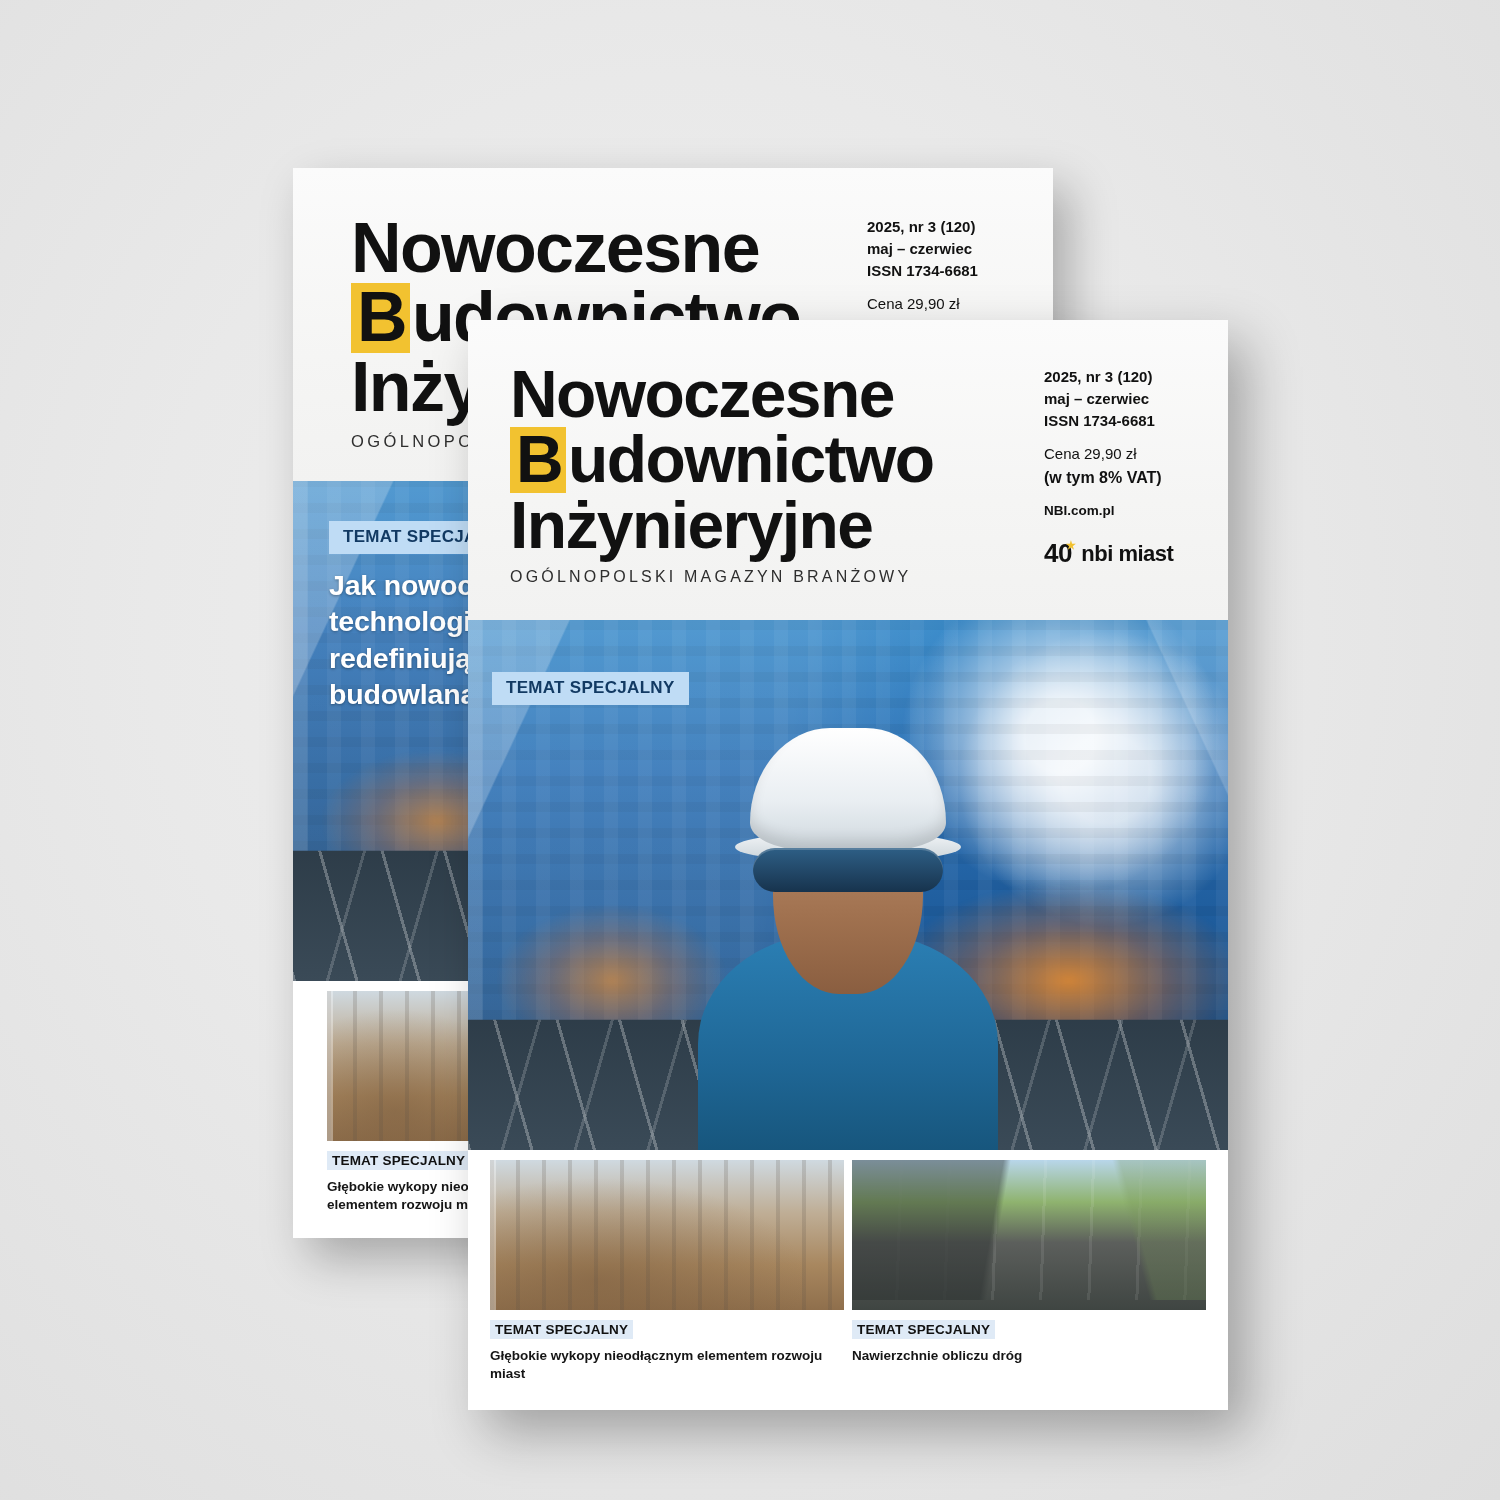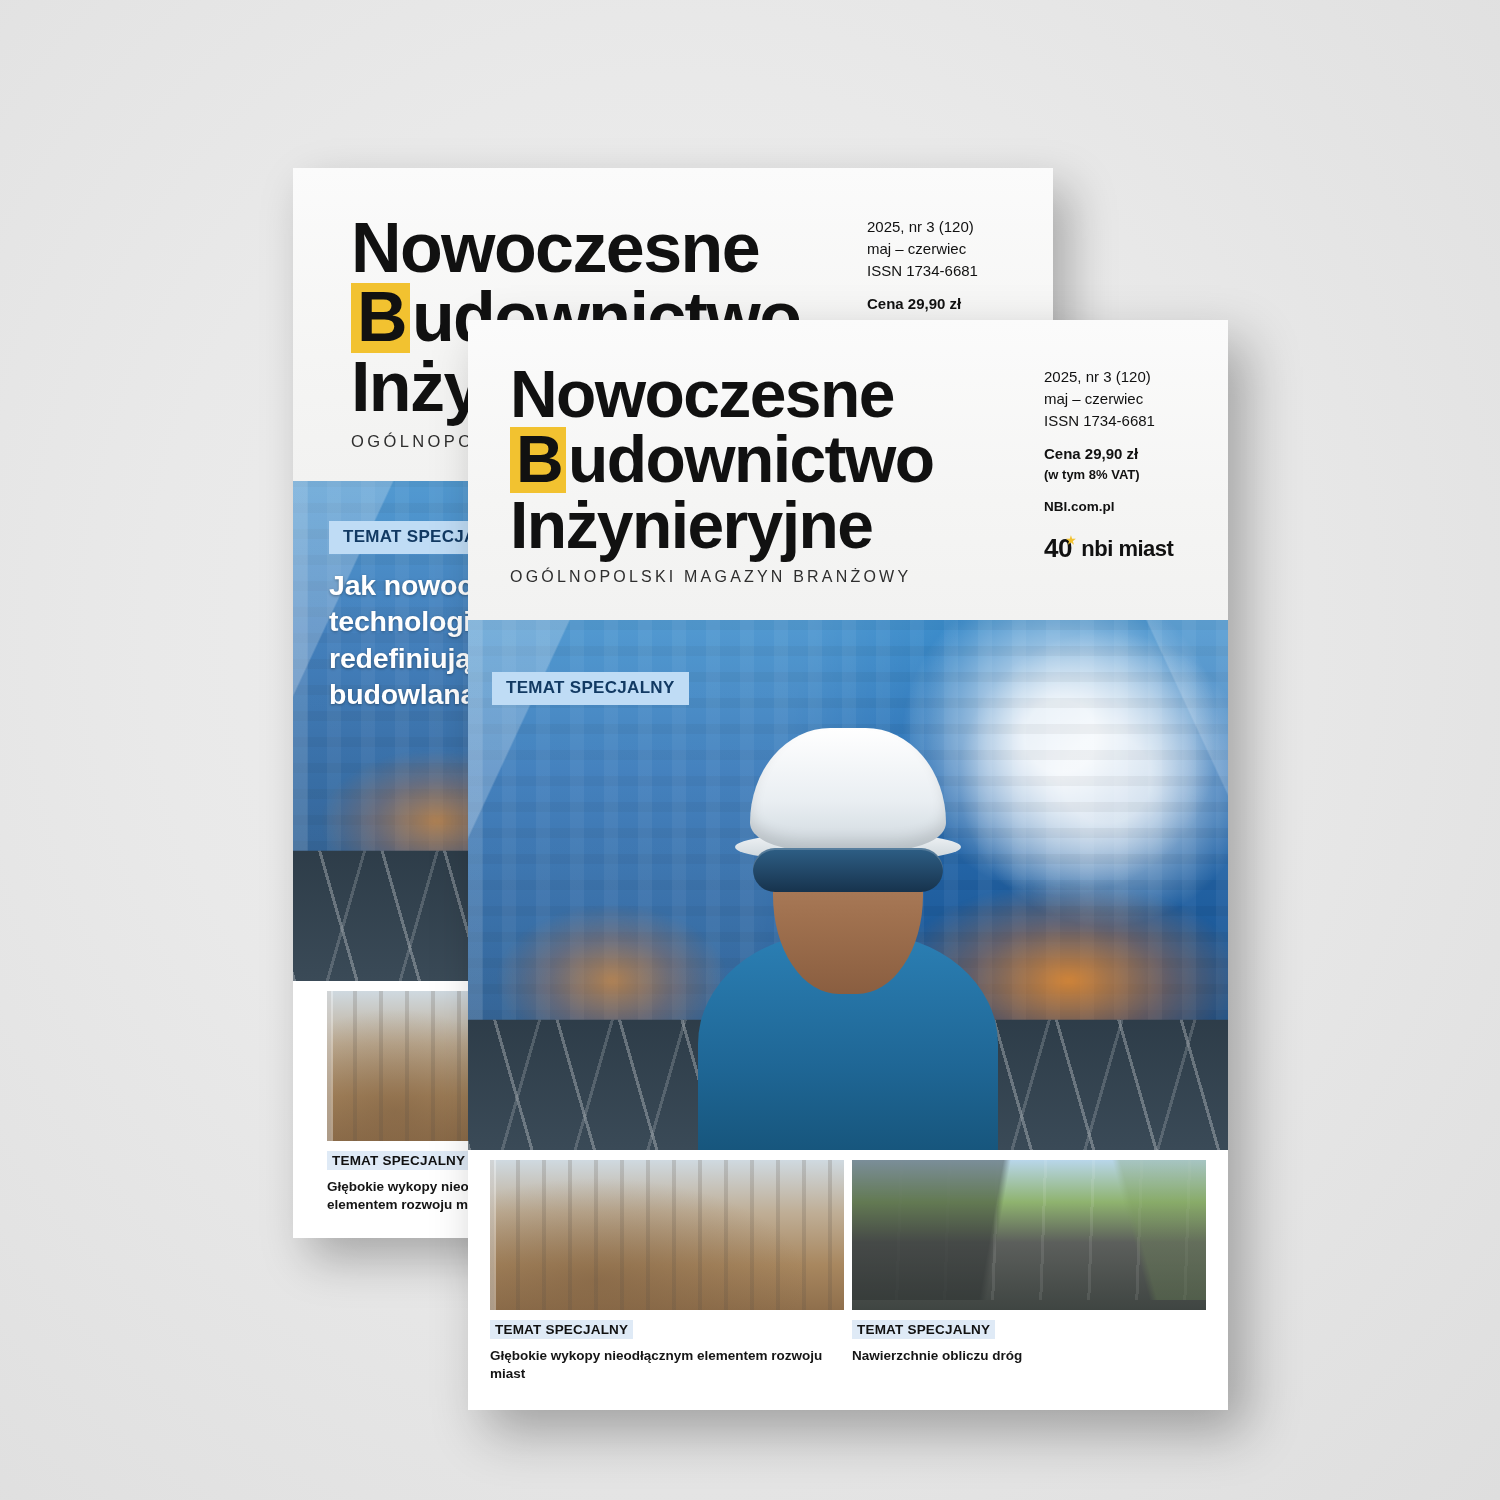--- a/index.html
+++ b/index.html
@@ -89,23 +89,23 @@
     position: absolute;
     right: 34px;
     top: 46px;
     text-align: left;
     color: #111;
     font-size: 15px;
     line-height: 1.45;
     width: 150px;
   }
   .mag-back .issue-info { right: 36px; top: 48px; }
-  .issue-info .bold { font-weight: 400; }
-  .issue-info .price { margin-top: 12px; font-weight: 700; font-size: 15px;}
-  .issue-info .vat { font-size: 13px; font-weight: 600; margin-top: 1px;}
+  .issue-info .bold { font-weight: 700; }
+  .issue-info .price { margin-top: 12px; font-weight: 400; font-size: 15px;}
+  .issue-info .vat { font-size: 16px; font-weight: 600; margin-top: 1px;}
   .issue-info .site { margin-top: 12px; font-size: 13.5px; font-weight: 600;}
 
   .logo-nbi {
     margin-top: 14px;
     display: flex;
     align-items: center;
     font-weight: 700;
     font-size: 22px;
     color: #111;
     letter-spacing: -0.5px;

